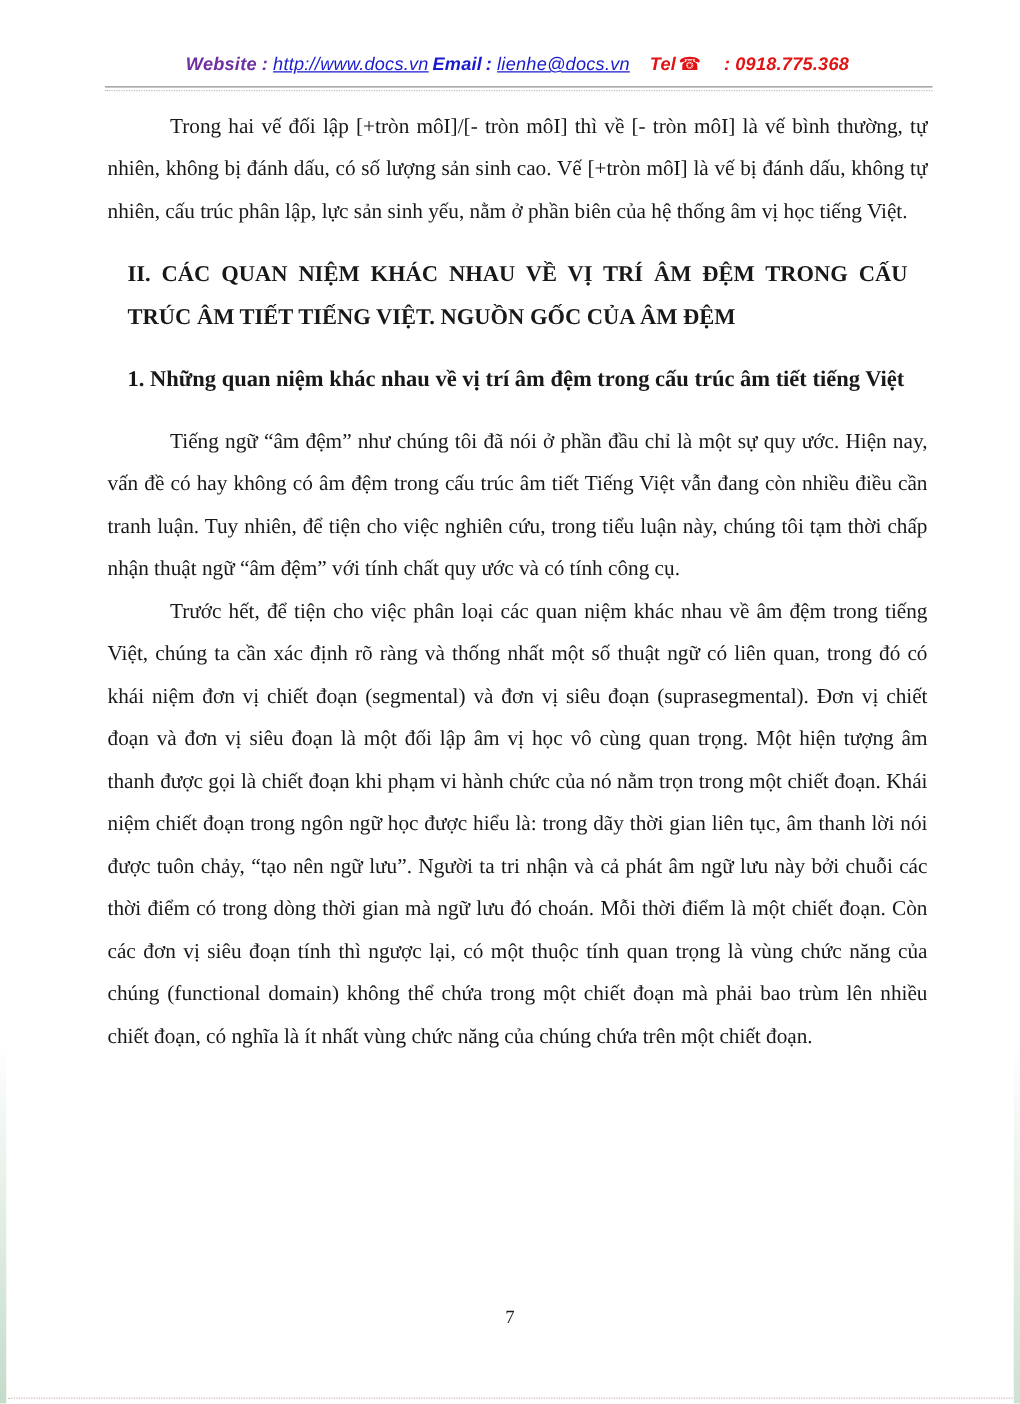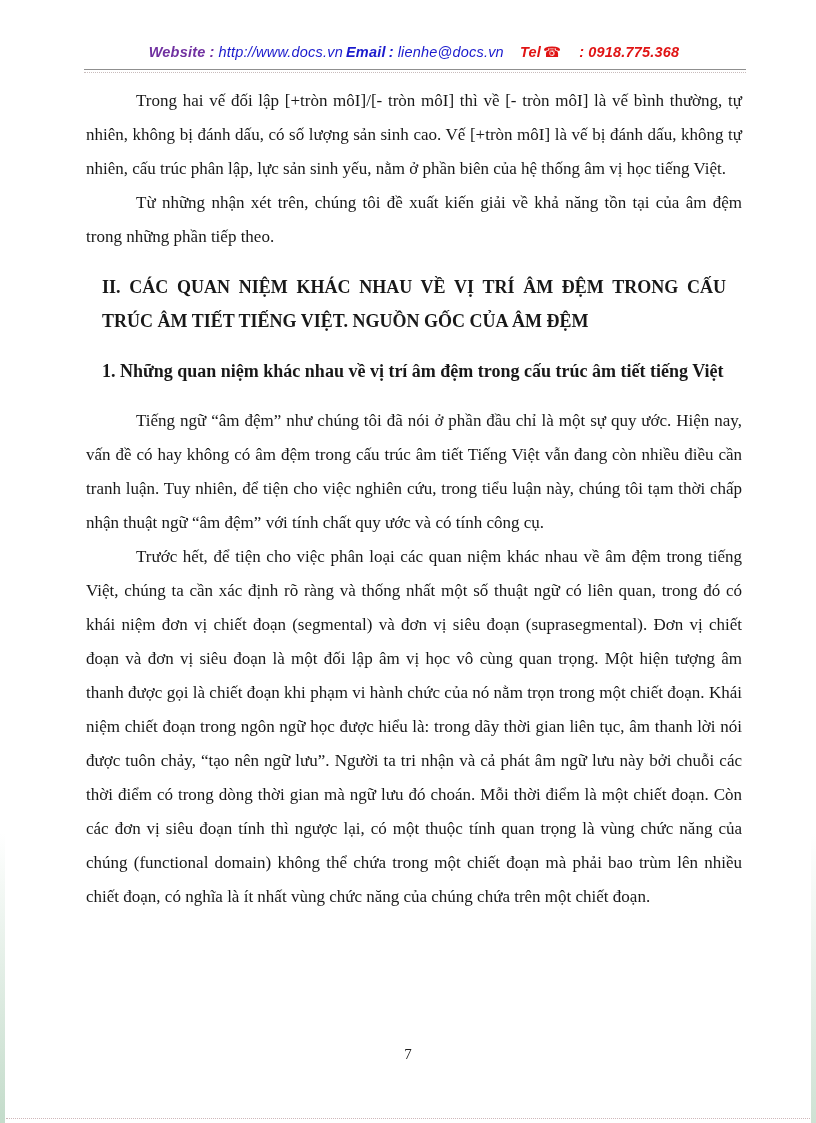--- a/index.html
+++ b/index.html
@@ -28,20 +28,21 @@
     font-style: italic;
     font-weight: bold;
     font-size: 14.5px;
     letter-spacing: 0.2px;
     white-space: nowrap;
   }
   .hdr-website { color: var(--purple, #7030a0); }
   .hdr-colon   { margin: 0 4px; }
   .hdr-link {
     color: var(--link, #1a1acd);
+    text-decoration: underline;
     font-weight: normal;
     cursor: pointer;
   }
   .hdr-email { color: var(--link, #1a1acd); margin-left: 3px; }
   .hdr-tel   { color: var(--tel, #e01414);  margin-left: 16px; }
   .hdr-phone-icon { color: var(--tel, #e01414); font-style: normal; margin: 0 2px; }
   .hdr-telnum { color: var(--tel, #e01414); font-weight: bold; }
 
   .header-rule {
     position: absolute;
@@ -112,21 +113,20 @@
 
 <div class="page">
 
   <div class="page-header">
     <span class="hdr-website">Website</span><span class="hdr-website hdr-colon">:</span><a class="hdr-link">http://www.docs.vn</a><span class="hdr-email">Email</span><span class="hdr-email hdr-colon">:</span><a class="hdr-link">lienhe@docs.vn</a><span class="hdr-tel">Tel</span><span class="hdr-phone-icon">☎</span><span class="hdr-tel hdr-colon">:</span><span class="hdr-telnum">0918.775.368</span>
   </div>
   <div class="header-rule"></div>
 
   <div class="content">
     <p>Trong hai vế đối lập [+tròn môI]/[- tròn môI] thì về [- tròn môI] là vế bình thường, tự nhiên, không bị đánh dấu, có số lượng sản sinh cao. Vế [+tròn môI] là vế bị đánh dấu, không tự nhiên, cấu trúc phân lập, lực sản sinh yếu, nằm ở phần biên của hệ thống âm vị học tiếng Việt.</p>
-    <p>Từ những nhận xét trên, chúng tôi đề xuất kiến giải về khả năng tồn tại của âm đệm trong những phần tiếp theo.</p>
     <p class="heading">II. CÁC QUAN NIỆM KHÁC NHAU VỀ VỊ TRÍ ÂM ĐỆM TRONG CẤU TRÚC ÂM TIẾT TIẾNG VIỆT. NGUỒN GỐC CỦA ÂM ĐỆM</p>
     <p class="heading">1. Những quan niệm khác nhau về vị trí âm đệm trong cấu trúc âm tiết tiếng Việt</p>
     <p><span>Tiếng ngữ </span><span class="it">“âm đệm”</span><span> như chúng tôi đã nói ở phần đầu chỉ là một sự quy ước. Hiện nay, vấn đề có hay không có âm đệm trong cấu trúc âm tiết Tiếng Việt vẫn đang còn nhiều điều cần tranh luận. Tuy nhiên, để tiện cho việc nghiên cứu, trong tiểu luận này, chúng tôi tạm thời chấp nhận thuật ngữ “âm đệm” với tính chất quy ước và có tính công cụ.</span></p>
     <p><span>Trước hết, để tiện cho việc phân loại các quan niệm khác nhau về âm đệm trong tiếng Việt, chúng ta cần xác định rõ ràng và thống nhất một số thuật ngữ có liên quan, trong đó có khái niệm </span><span class="it">đơn vị chiết đoạn</span><span> (segmental) và </span><span class="it">đơn vị siêu đoạn</span><span> (suprasegmental). Đơn vị chiết đoạn và đơn vị siêu đoạn là một đối lập âm vị học vô cùng quan trọng. Một hiện tượng âm thanh được gọi là chiết đoạn khi phạm vi hành chức của nó nằm trọn trong một chiết đoạn. Khái niệm chiết đoạn trong ngôn ngữ học được hiểu là: trong dãy thời gian liên tục, âm thanh lời nói được tuôn chảy, “tạo nên ngữ lưu”. Người ta tri nhận và cả phát âm ngữ lưu này bởi chuỗi các thời điểm có trong dòng thời gian mà ngữ lưu đó choán. Mỗi thời điểm là một chiết đoạn. Còn các đơn vị siêu đoạn tính thì ngược lại, có một thuộc tính quan trọng là vùng chức năng của chúng (functional domain) không thể chứa trong một chiết đoạn mà phải bao trùm lên nhiều chiết đoạn, có nghĩa là ít nhất vùng chức năng của chúng chứa trên một chiết đoạn.</span></p>
   </div>
 
   <div class="page-number">7</div>
 
   <div class="bottom-dotted"></div>
   <div class="edge-smudge-left"></div>

